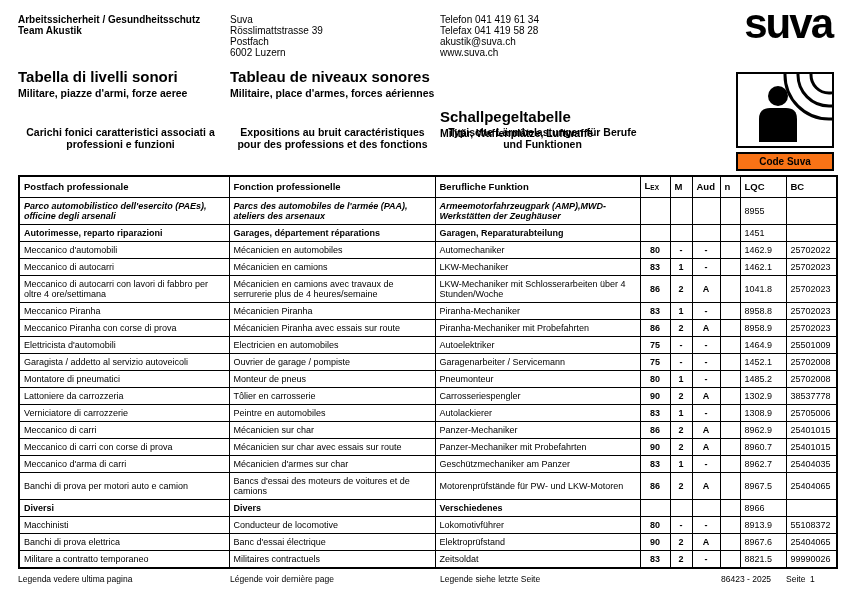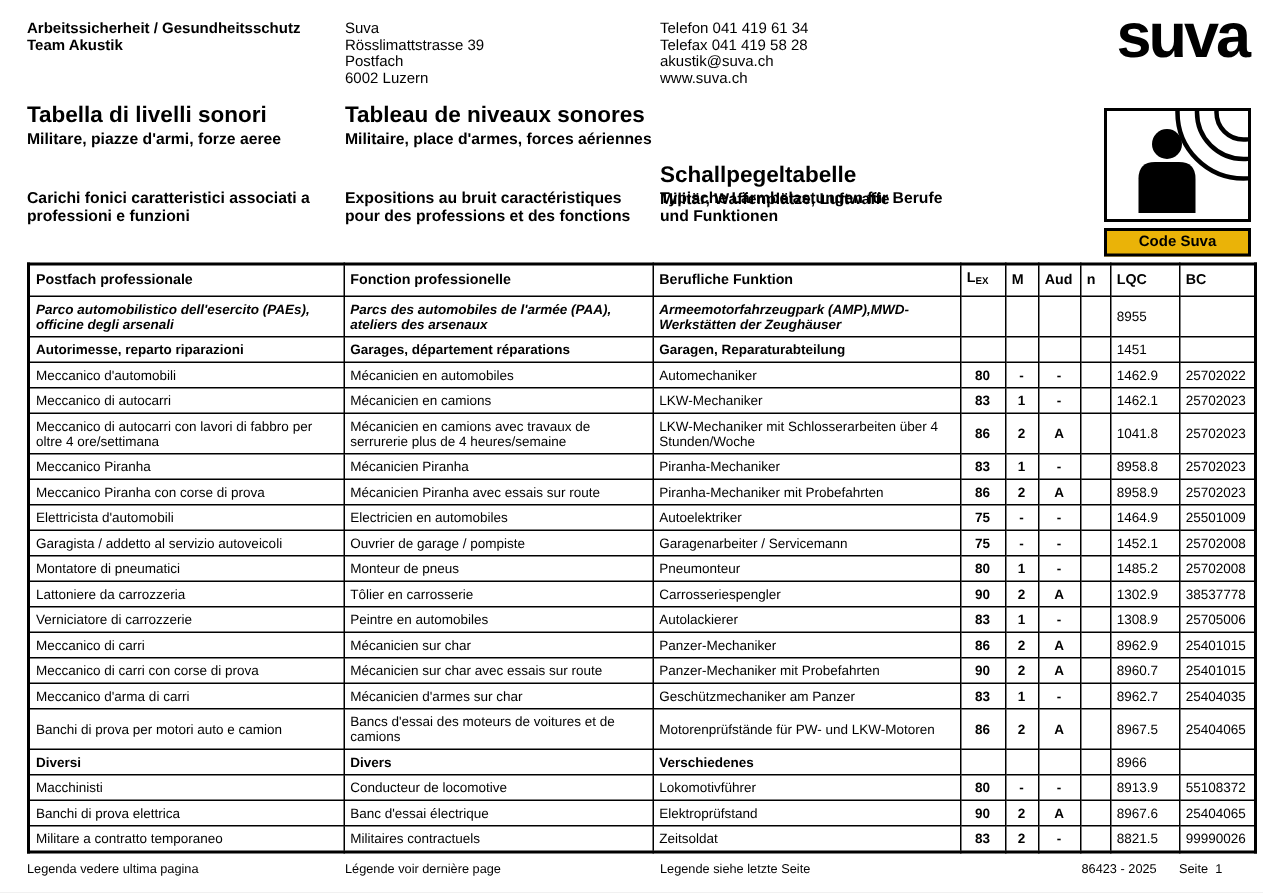--- a/index.html
+++ b/index.html
@@ -12,25 +12,25 @@
   
   .lh-small{font-size:10px;line-height:11px;}
   .lh-bold{font-weight:bold;}
   .suva-logo{
     font-weight:bold;font-size:42px;letter-spacing:-2px;line-height:40px;
     text-align:right;width:110px;
   }
   
   .title{font-size:15px;font-weight:bold;line-height:17px;}
   .subtitle{font-size:10.5px;font-weight:bold;line-height:12px;margin-top:2px;}
-  .descr{font-size:10.5px;font-weight:bold;line-height:12px;}
+  .descr{font-size:10.5px;font-weight:bold;line-height:12px;text-align:center;}
   
   .picto-box{width:94px;height:72px;border:2px solid #000;background:#fff;}
   .code-box{
-    width:94px;height:15px;border:2px solid #000;background:#eab308;
+    width:94px;height:15px;border:2px solid #000;background:#f97316;
     font-size:10px;font-weight:bold;text-align:center;line-height:15px;
   }
   
   table.sound{border-collapse:collapse;table-layout:fixed;width:818px;border:2px solid #000;}
   table.sound th,table.sound td{
     border:1px solid #000;padding:3px 4px;font-size:9px;line-height:10px;
     vertical-align:middle;overflow:hidden;
   }
   table.sound th{font-size:9.5px;font-weight:bold;text-align:left;padding:4px;}
   th.th-num{text-align:center;padding:4px 1px;}

